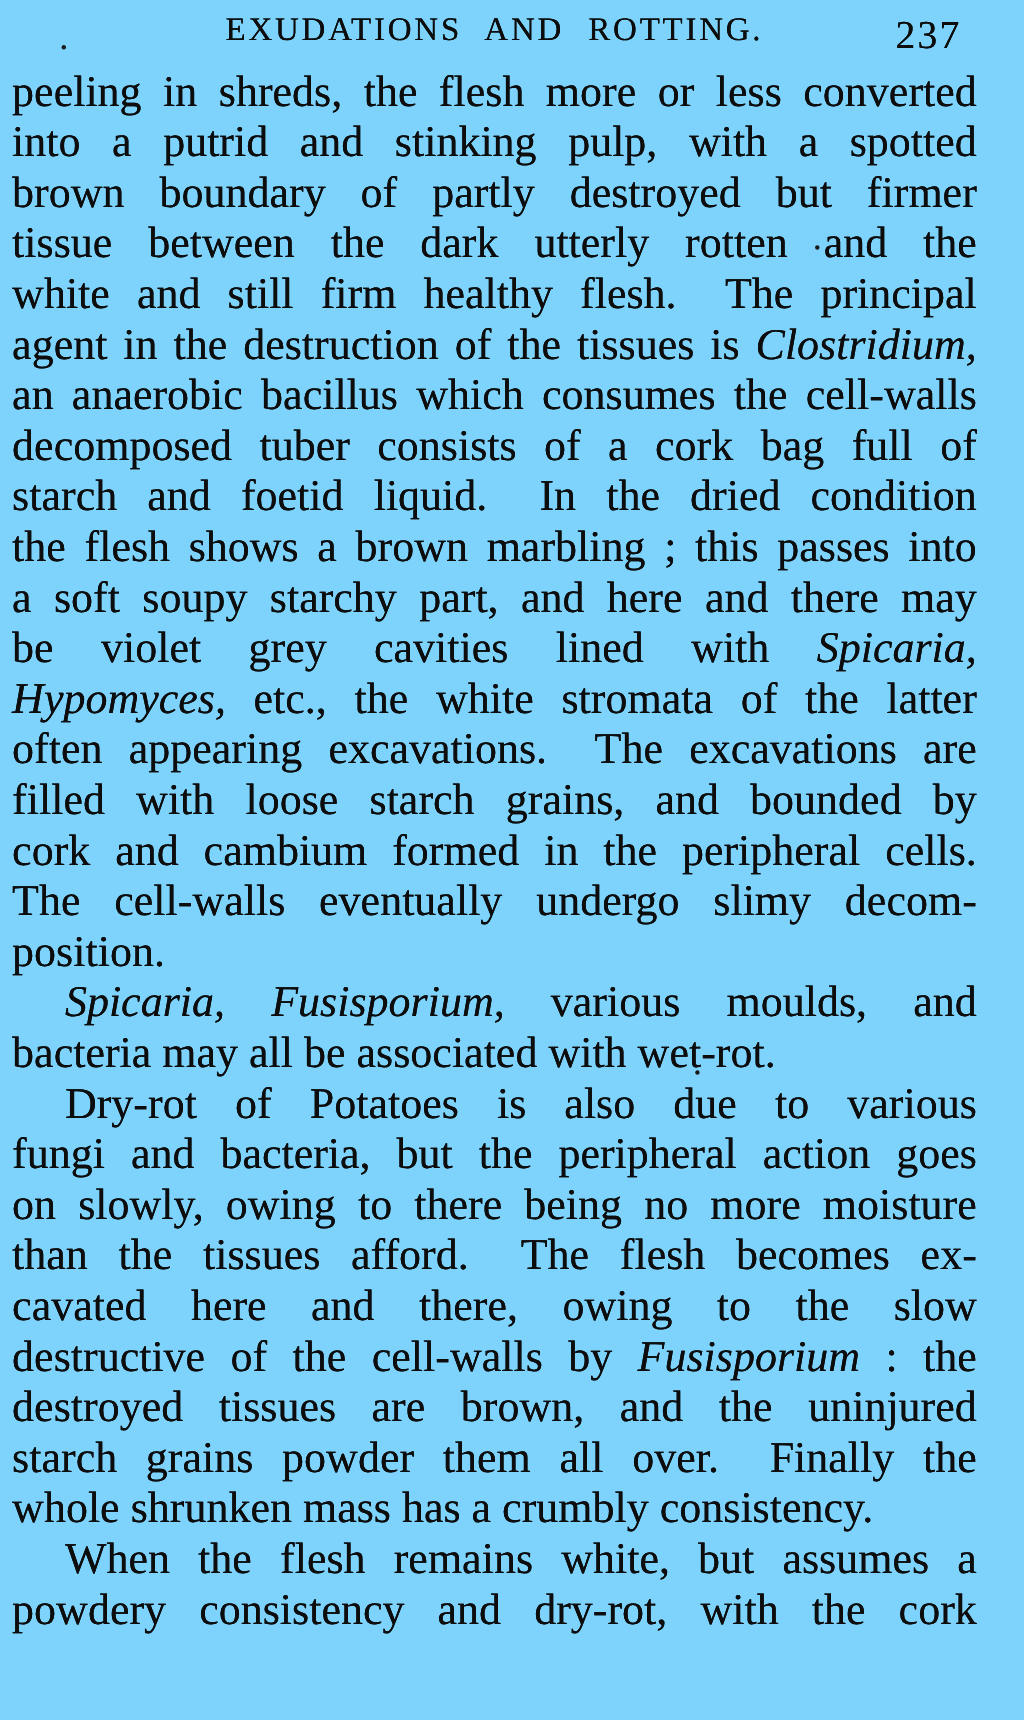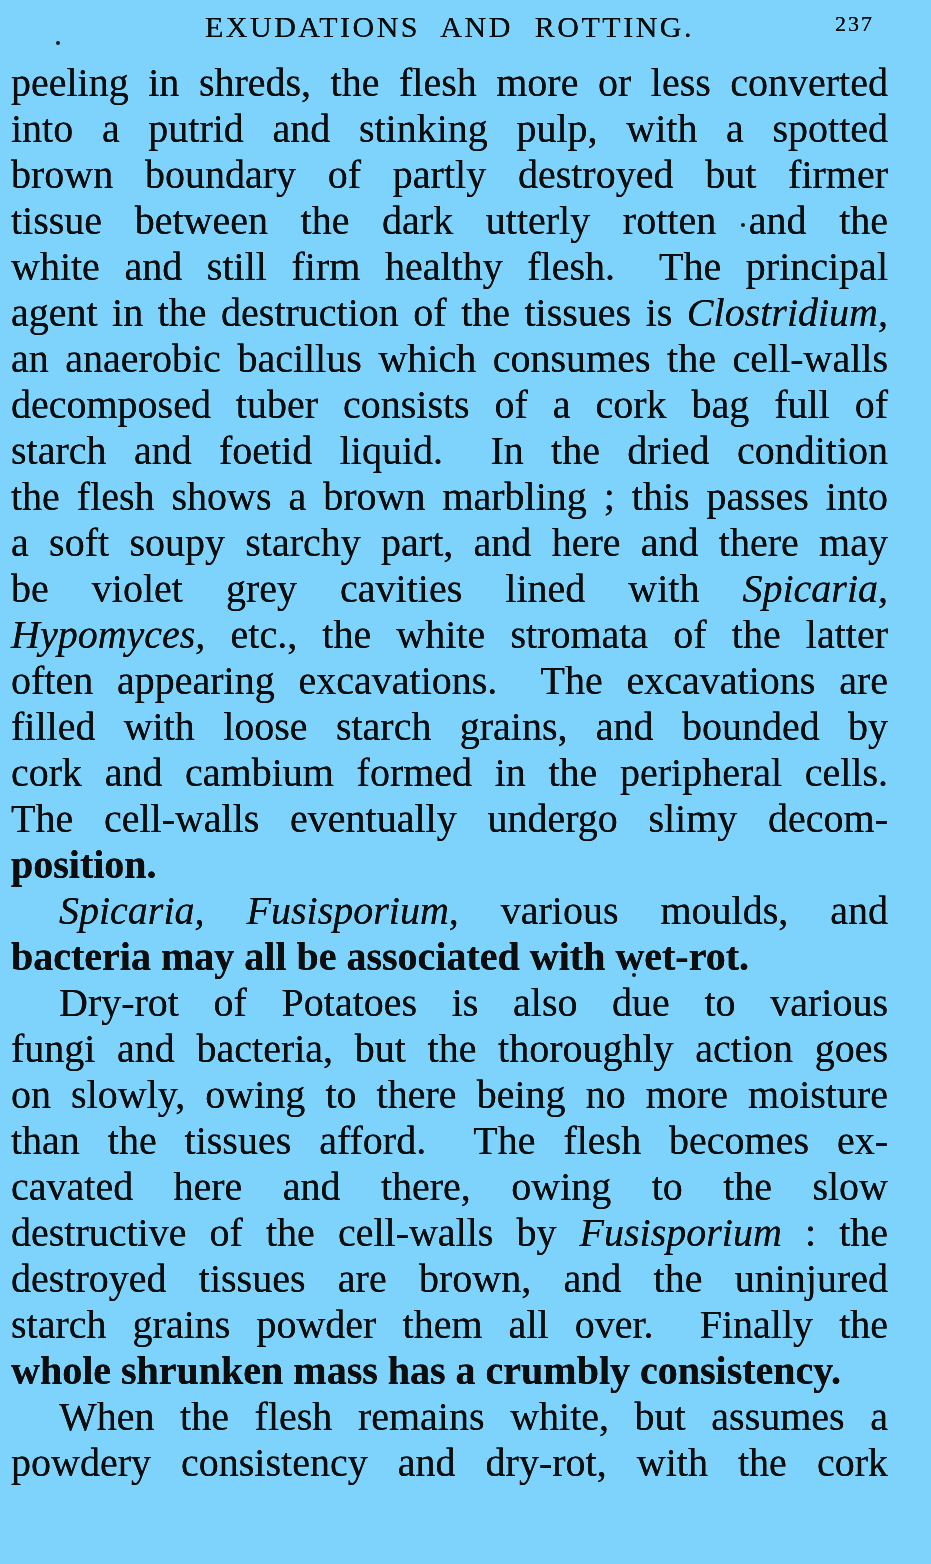--- a/index.html
+++ b/index.html
@@ -21,36 +21,36 @@
     top: 10px; left: 11px; width: 877px;
     text-align: center;
     font-size: 30px;
     letter-spacing: 2.5px;
     word-spacing: 12px;
     white-space: nowrap;
   }
   .page-num {
     position: absolute;
     top: 1px; right: 14px;
-    font-size: 22px;
+    font-size: 36px;
     letter-spacing: 2px;
     word-spacing: normal;
   }
   .page-body {
     position: absolute;
     top: 60px; left: 11px; width: 877px;
   }
   .line {
     font-size: 40px;
     line-height: 46px;
     text-align: justify;
     text-align-last: justify;
   }
   .line.indent { text-indent: 48px; }
-  .line.end { text-align-last: left; font-weight: bold; }
+  .line.end { text-align-last: left; }
   .line em { font-style: italic; }
   .speck {
     position: absolute;
     width: 4px; height: 4px;
     border-radius: 50%;
     background: #1a1a1a;
   }
 </style>
 </head>
 <body>
@@ -77,21 +77,21 @@
       <div class="line"><span>be violet grey cavities lined with </span><em>Spicaria,</em></div>
       <div class="line"><em>Hypomyces,</em><span> etc., the white stromata of the latter</span></div>
       <div class="line"><span>often appearing excavations.  The excavations are</span></div>
       <div class="line"><span>filled with loose starch grains, and bounded by</span></div>
       <div class="line"><span>cork and cambium formed in the peripheral cells.</span></div>
       <div class="line"><span>The cell-walls eventually undergo slimy decom-</span></div>
       <div class="line end"><span>position.</span></div>
       <div class="line indent"><em>Spicaria,</em><span> </span><em>Fusisporium,</em><span> various moulds, and</span></div>
       <div class="line end"><span>bacteria may all be associated with wet-rot.</span></div>
       <div class="line indent"><span>Dry-rot of Potatoes is also due to various</span></div>
-      <div class="line"><span>fungi and bacteria, but the thoroughly action goes</span></div>
+      <div class="line"><span>fungi and bacteria, but the peripheral action goes</span></div>
       <div class="line"><span>on slowly, owing to there being no more moisture</span></div>
       <div class="line"><span>than the tissues afford.  The flesh becomes ex-</span></div>
       <div class="line"><span>cavated here and there, owing to the slow</span></div>
       <div class="line"><span>destructive of the cell-walls by </span><em>Fusisporium</em><span> : the</span></div>
       <div class="line"><span>destroyed tissues are brown, and the uninjured</span></div>
       <div class="line"><span>starch grains powder them all over.  Finally the</span></div>
       <div class="line end"><span>whole shrunken mass has a crumbly consistency.</span></div>
       <div class="line indent"><span>When the flesh remains white, but assumes a</span></div>
       <div class="line"><span>powdery consistency and dry-rot, with the cork</span></div>
     </div>

